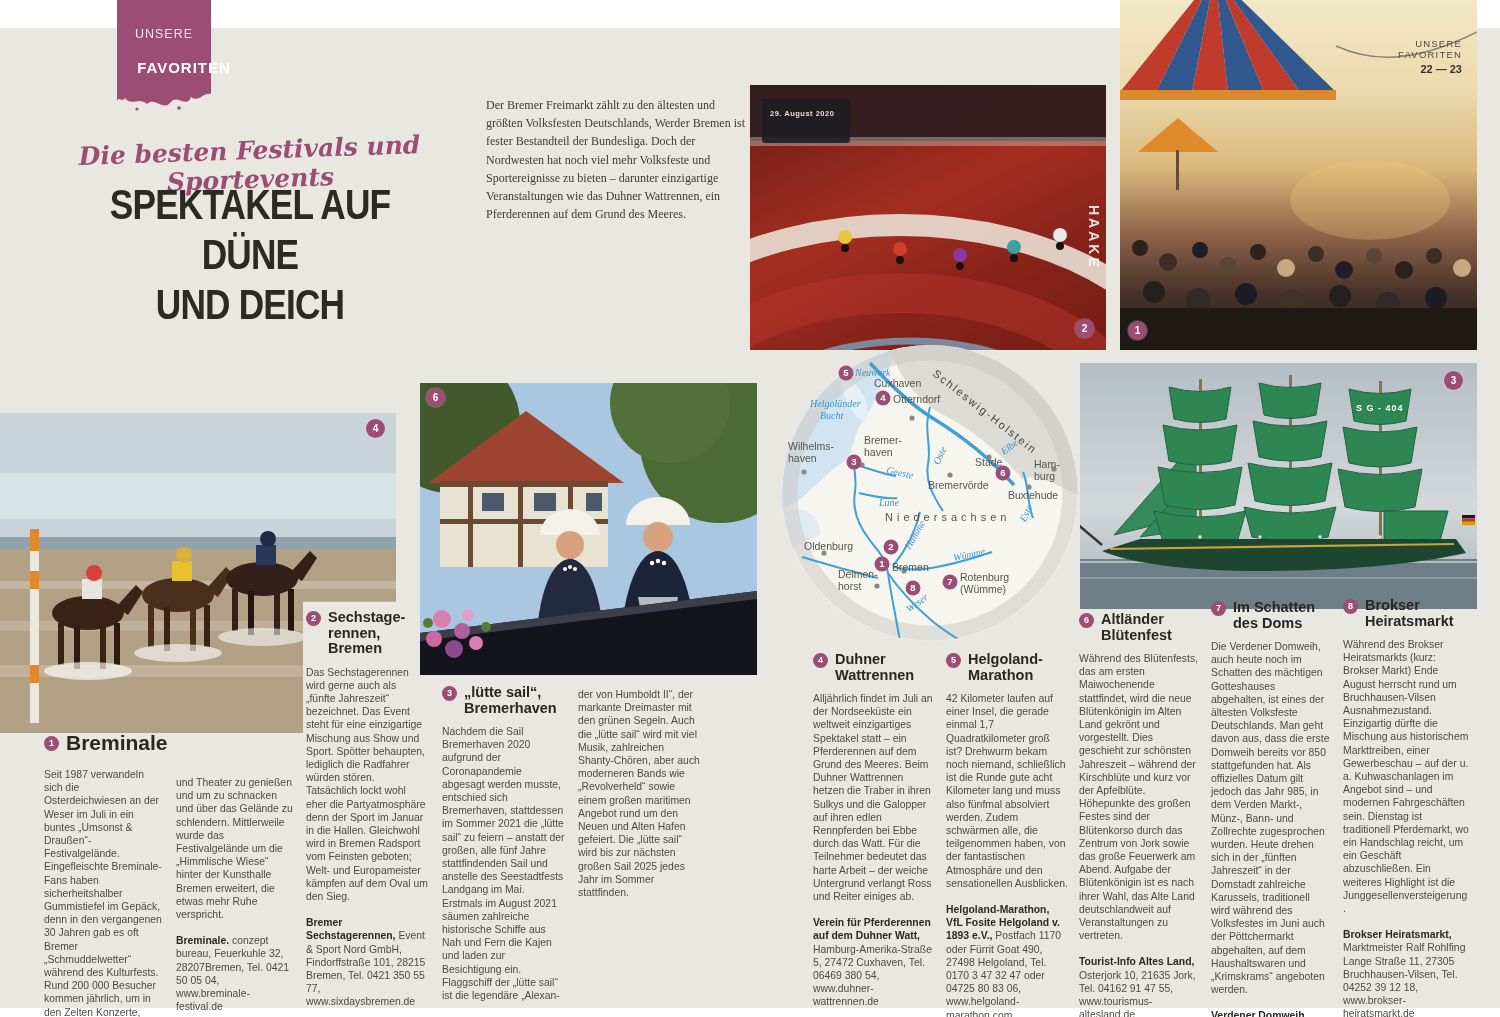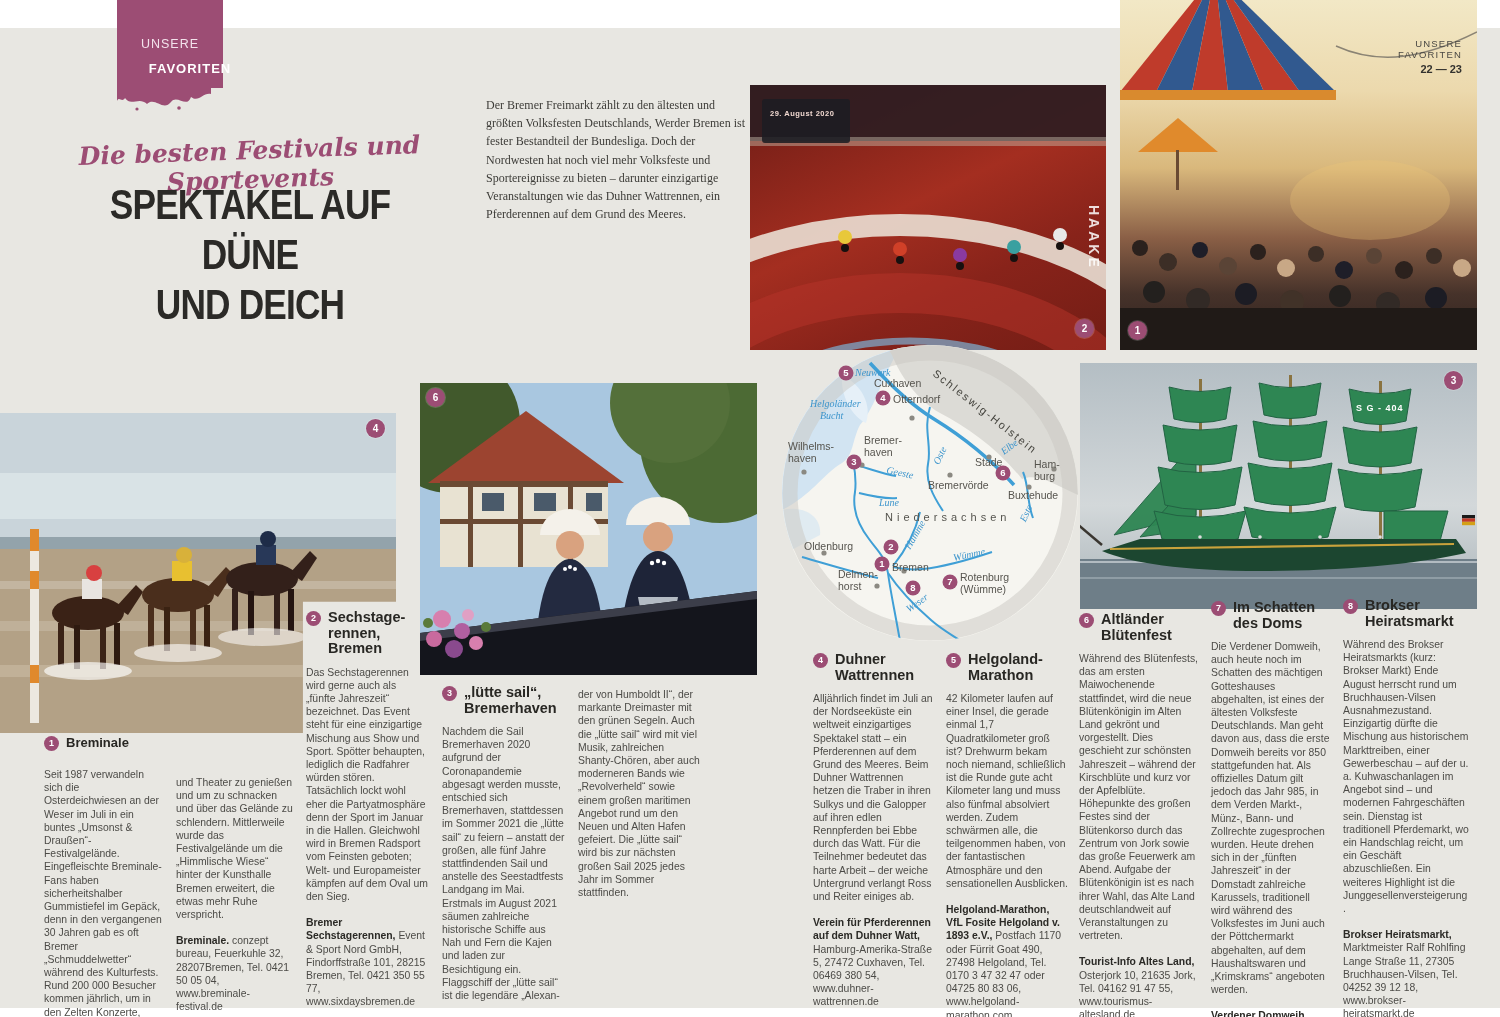--- a/index.html
+++ b/index.html
@@ -1,24 +1,24 @@
 <!DOCTYPE html>
 <html lang="de"><head>
 <meta charset="utf-8">
 <style>
   html,body{margin:0;padding:0;background:#fff;}
   .page{position:relative;width:1500px;height:1017px;background:#e8e7e2;overflow:hidden;
         font-family:"Liberation Sans",sans-serif;}
   .band{position:absolute;left:0;width:100%;background:#fff;}
   
-  .badge{position:absolute;left:117px;top:0;width:106px;}
+  .badge{position:absolute;left:117px;top:0;width:94px;}
   .badge-box{background:#9c4d74;height:76px;display:flex;flex-direction:column;justify-content:flex-end;
              align-items:center;padding-bottom:12px;}
   .badge-l1{color:#f3e3ec;font-size:12.5px;letter-spacing:1px;}
-  .badge-l2{color:#fff;font-weight:bold;font-size:13px;letter-spacing:1px;margin-top:10px;padding-left:40px;}
+  .badge-l2{color:#fff;font-weight:bold;font-size:15px;letter-spacing:1px;margin-top:18px;padding-left:40px;}
   
   .kicker{position:absolute;left:55px;top:136px;width:390px;text-align:center;
           font-family:"DejaVu Serif",serif;font-style:italic;font-weight:bold;font-size:25px;
           color:#9c4d74;transform:rotate(-2deg);}
   .main-title{position:absolute;left:40px;top:180px;width:420px;text-align:center;
           font-weight:bold;font-size:42px;line-height:50px;color:#2b2a27;letter-spacing:-1px;
           transform:scaleX(.84);white-space:pre-line;}
   .intro{position:absolute;left:486px;top:96px;width:264px;font-family:"Liberation Serif",serif;
           font-size:12px;line-height:18.2px;color:#3d3c38;}
   .corner{position:absolute;left:1360px;top:38px;width:102px;text-align:right;}
@@ -399,21 +399,21 @@
       <g transform="translate(131,243)">
           <circle r="7.5" fill="#9c4d74"></circle>
           <text class="mn" y="3.2">8</text>
         </g>
     </g>
   </svg>
 
   <div class="sec" style="left:44px;top:735px;width:260px">
     <div class="sec-head">
       <span class="num">1</span>
-      <span class="sec-title" style="font-size:13px">Breminale</span>
+      <span class="sec-title" style="font-size:21px">Breminale</span>
     </div>
   </div>
   <div class="sec" style="left:44px;top:768px;width:118px">
     <p class="sec-body" style="margin-top:0">Seit 1987 verwandeln sich die Osterdeichwiesen an der Weser im Juli in ein buntes „Umsonst &amp; Draußen“-Festivalgelände. Eingefleischte Breminale-Fans haben sicherheitshalber Gummistiefel im Gepäck, denn in den vergangenen 30 Jahren gab es oft Bremer „Schmuddelwetter“ während des Kulturfests. Rund 200 000 Besucher kommen jährlich, um in den Zelten Konzerte, Lesungen</p>
   </div>
   <div class="sec" style="left:176px;top:768px;width:120px">
     <p class="sec-body" style="margin-top:8px">und Theater zu genießen und um zu schnacken und über das Gelände zu schlendern. Mittlerweile wurde das Festivalgelände um die „Himmlische Wiese“ hinter der Kunsthalle Bremen erweitert, die etwas mehr Ruhe verspricht.</p>
     <p class="sec-body contact"><b>Breminale.</b><span> conzept bureau, Feuerkuhle 32, 28207Bremen, Tel. 0421 50 05 04, www.breminale-festival.de</span></p>
   </div>
 

